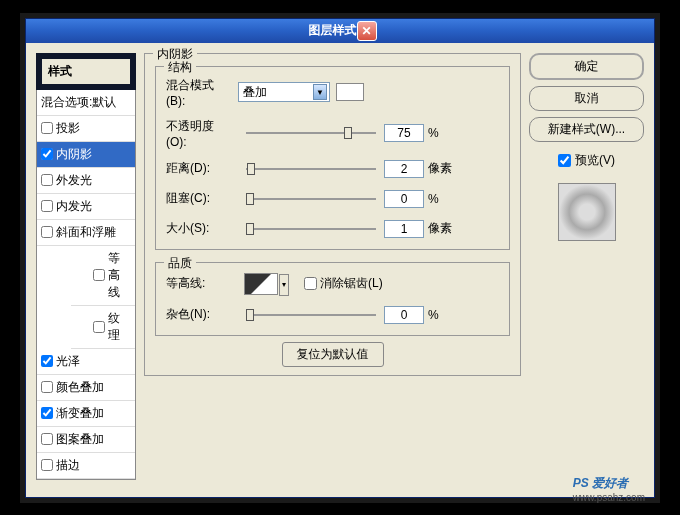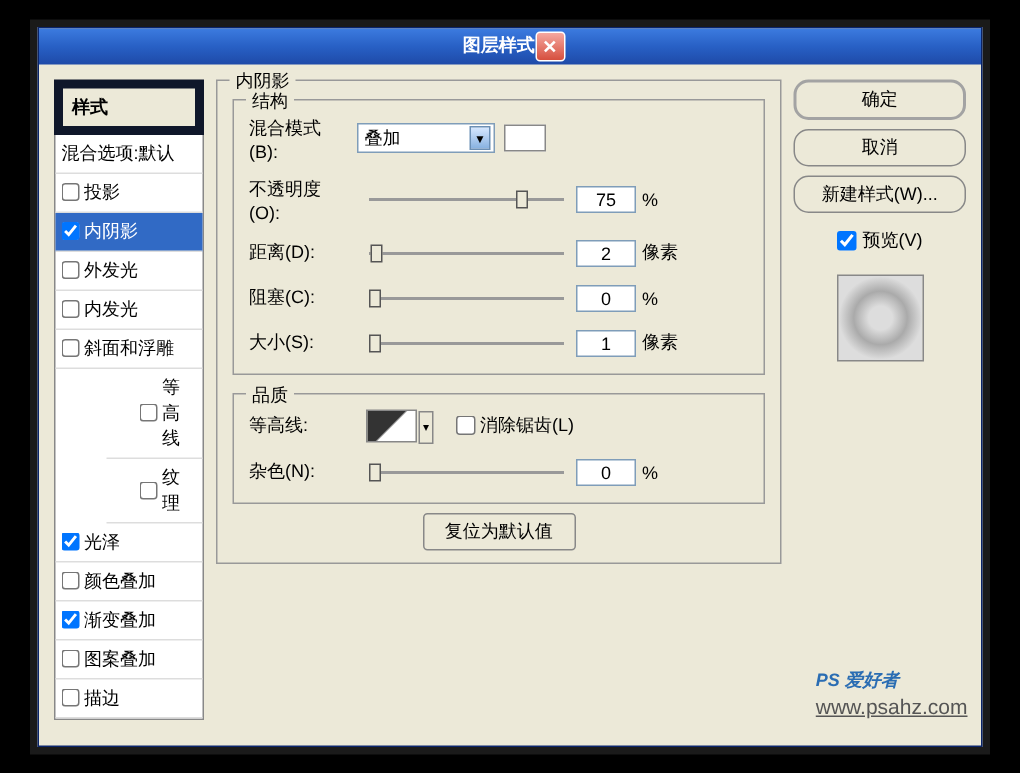--- a/index.html
+++ b/index.html
@@ -34,22 +34,22 @@
 .checkbox-inline { display: flex; align-items: center; gap: 3px; margin-left: 8px; }
 .contour-swatch { width: 34px; height: 22px; border: 1px solid #888; background: linear-gradient(135deg, #333 0%, #333 48%, #fff 52%, #fff 100%); margin: 0 6px; cursor: pointer; position: relative; }
 .contour-arrow { position: absolute; right: -12px; top: 0; width: 10px; height: 22px; border: 1px solid #888; background: #ece9d8; display:flex; align-items:center; justify-content:center; font-size:8px;}
 .btn-row { display: flex; gap: 12px; justify-content: center; margin-top: 6px; }
 .ps-button { border: 1px solid #888; background: #ece9d8; padding: 3px 14px; border-radius: 3px; cursor: pointer; }
 .right-col { width: 115px; display: flex; flex-direction: column; gap: 6px; align-items: stretch; }
 .right-btn { border: 1px solid #888; background: #ece9d8; padding: 3px 0; border-radius: 10px; text-align: center; cursor: pointer; }
 .right-btn.primary { border: 2px solid #a3a3a3; }
 .preview-check { display: flex; align-items: center; gap: 4px; justify-content: center; margin-top: 4px; }
 .preview-box { width: 58px; height: 58px; border: 1px solid #888; background: radial-gradient(circle at 50% 50%, #ddd 20%, #aaa 45%, #ddd 70%); margin: 8px auto; }
-.watermark { position: absolute; bottom: 24px; right: 15px; color: #2a6db3; font-size: 20px; font-style: italic; font-weight: bold; }
-.watermark small { color: #555; font-size: 14px; display: block; font-style: normal; font-weight: normal; text-decoration: underline; }
+.watermark { position: absolute; bottom: 0; right: 15px; color: #2a6db3; font-size: 20px; font-style: italic; font-weight: bold; }
+.watermark small { color: #555; font-size: 10px; display: block; font-style: normal; font-weight: normal; }
 .outer { position: relative; }
 </style>
 </head>
 <body>
 
 <div class="outer">
 <div class="window">
   <div class="titlebar">
     <span>图层样式</span>
     <div class="close-btn">

